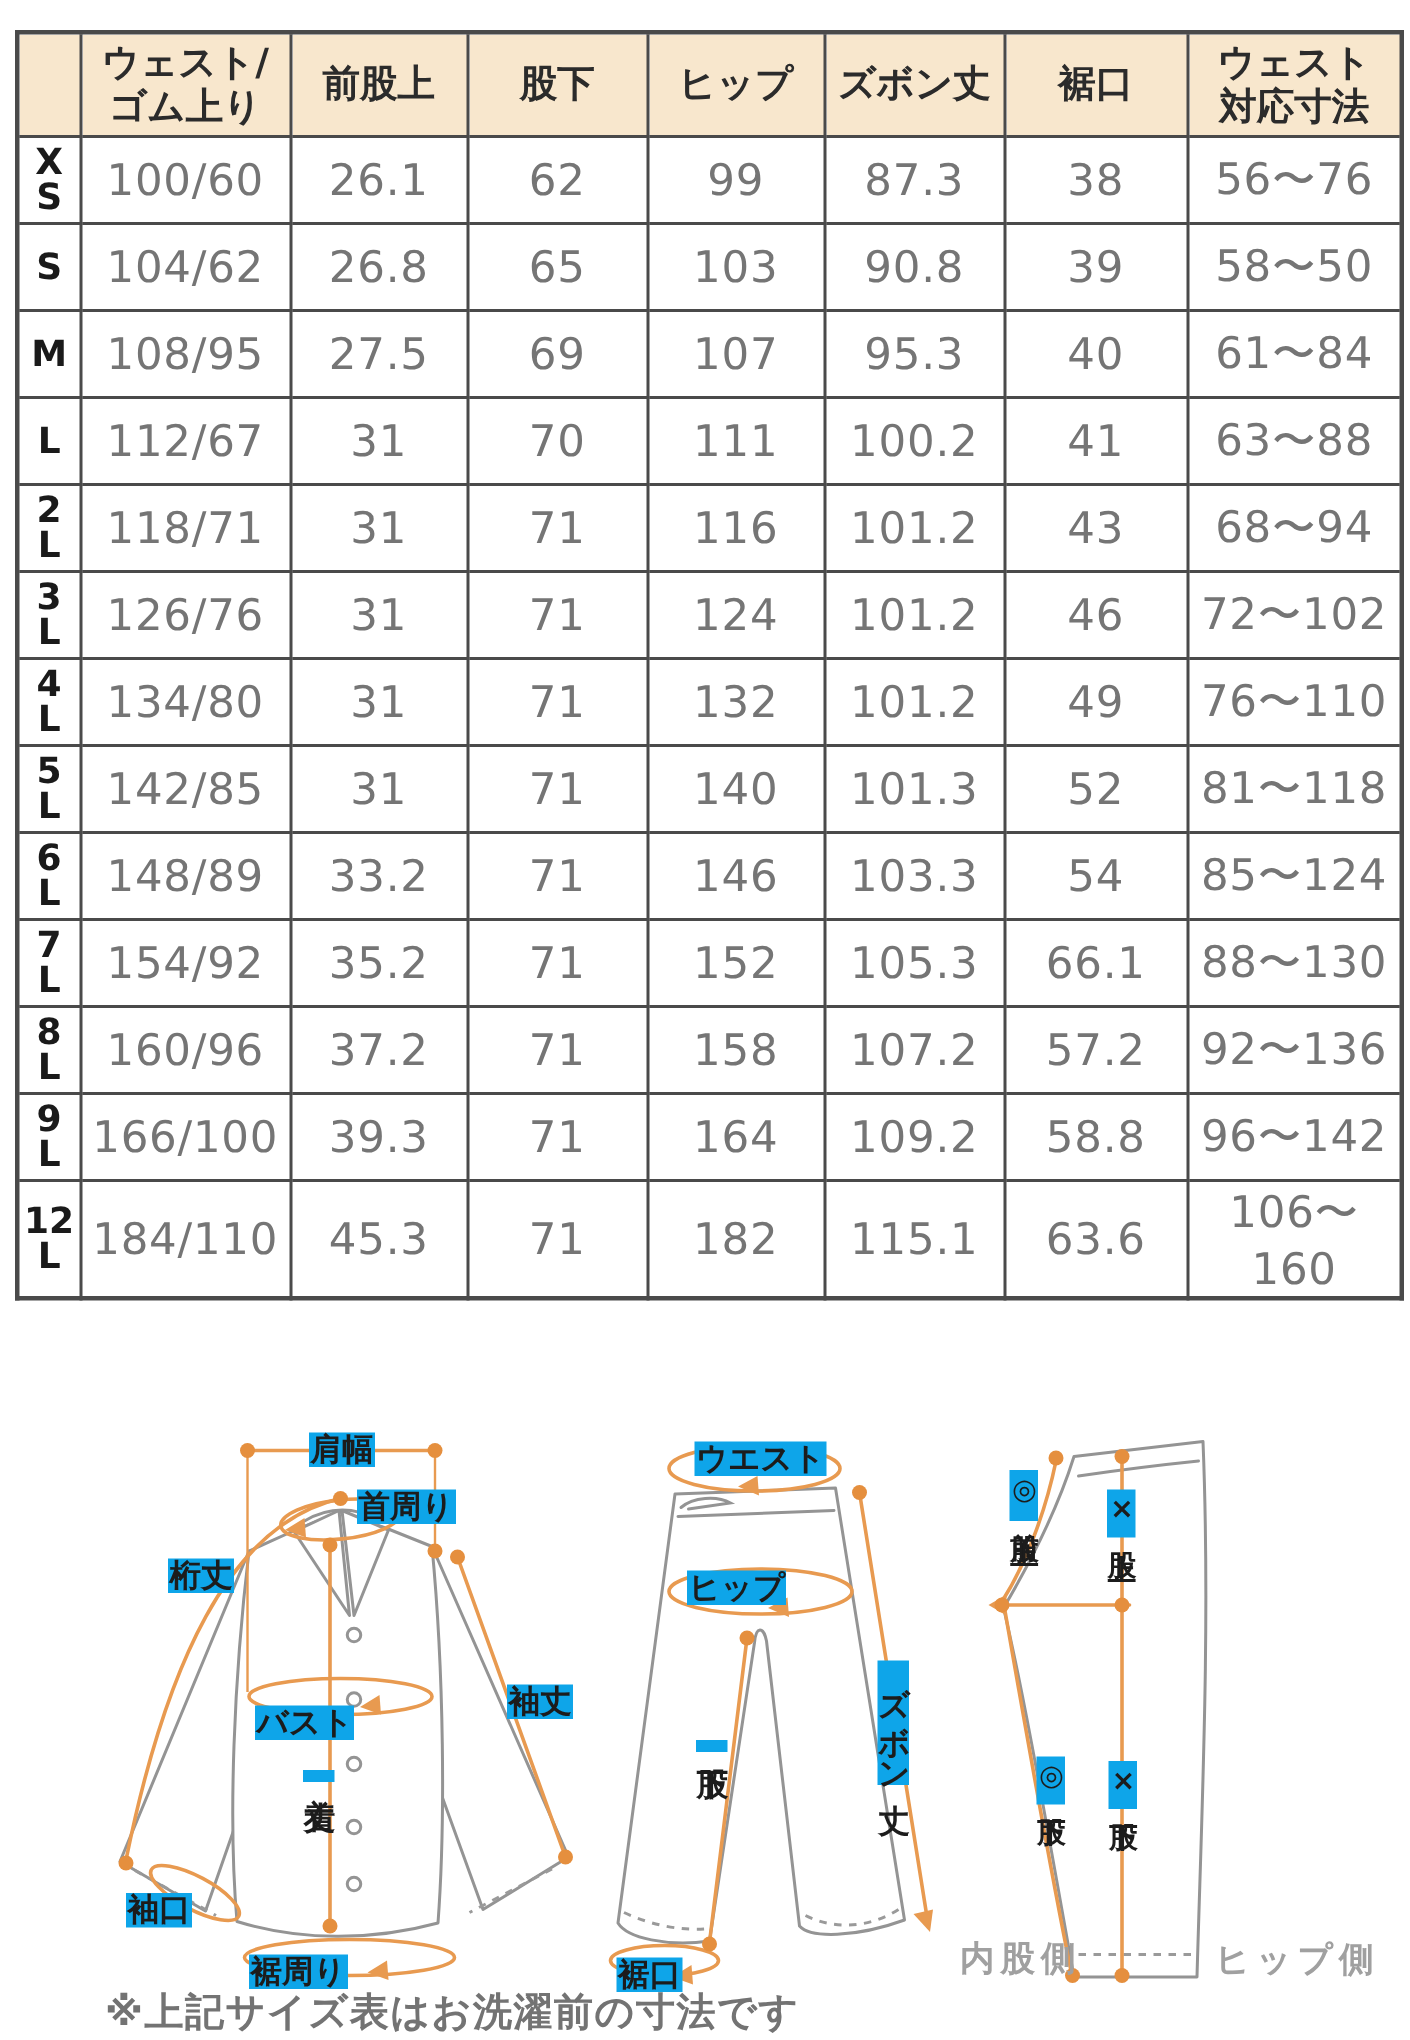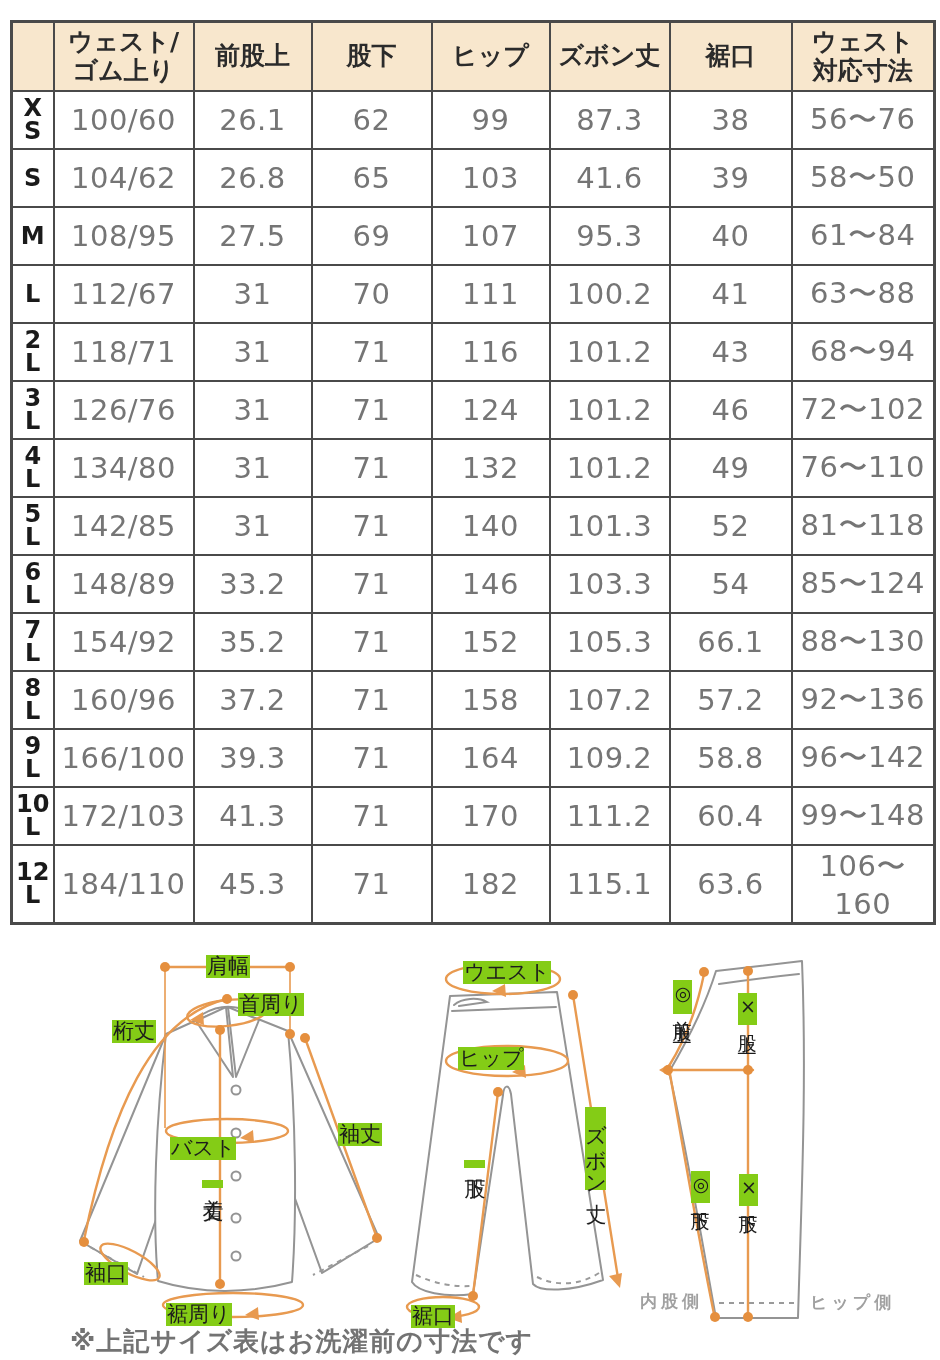--- a/index.html
+++ b/index.html
@@ -12,25 +12,25 @@
   .size-table th,.size-table td{border:2px solid #4a4a4a;text-align:center;vertical-align:middle;overflow:hidden;}
   .size-table thead th{background:#f8e7cd;font-size:25px;font-weight:bold;color:#2b2b2b;
     white-space:pre-line;line-height:1.15;height:63px;padding:2px 0;margin-top:16px;}
   .size-table tbody td{font-size:29px;color:#757575;height:54px;font-weight:400;letter-spacing:0.5px;}
   .size-table tbody th.size-col{background:#fff;font-size:24px;font-weight:600;color:#1a1a1a;
     white-space:pre-line;line-height:0.95;padding:0;}
 
   
   .diagrams{position:absolute;left:0;top:950px;width:940px;height:410px;}
   .diagrams svg{position:absolute;left:0;top:0;}
-  .dlabel{position:absolute;font-weight:normal;font-size:21px;color:#1c1c1c;background:#84cc16;
+  .dlabel{position:absolute;font-weight:bold;font-size:21px;color:#1c1c1c;background:#0ea5e9;
     line-height:1.1;white-space:nowrap;padding:0 1px;}
   .dlabel.v{writing-mode:vertical-rl;text-orientation:upright;line-height:1;letter-spacing:2px;padding:2px 0;}
   .dlabel.sm{font-size:19px;}
-  .side-label{position:absolute;font-weight:bold;font-size:17px;color:#a0a0a0;letter-spacing:4px;white-space:nowrap;}
+  .side-label{position:absolute;font-weight:bold;font-size:23px;color:#a0a0a0;letter-spacing:4px;white-space:nowrap;}
 
   .footnote{position:absolute;left:70px;top:1324px;font-size:26px;font-weight:600;color:#737373;letter-spacing:1px;}
 
   .g-outline{stroke:#949494;stroke-width:2;fill:#fff;stroke-linejoin:round;}
   .g-line{stroke:#949494;stroke-width:2;fill:none;stroke-linecap:round;}
   .g-dash{stroke:#9a9a9a;stroke-width:2;fill:none;stroke-dasharray:5 5;}
   .o-line{stroke:#e89a50;stroke-width:2.4;fill:none;stroke-linecap:round;}
   .o-thin{stroke:#e89a50;stroke-width:1.6;fill:none;}
   .o-dot{fill:#e58f3e;stroke:none;}
   .o-arrow{fill:#e89a50;stroke:none;}
@@ -76,21 +76,21 @@
           <td>87.3</td>
           <td>38</td>
           <td>56〜76</td>
         </tr>
         <tr>
           <th class="size-col">S</th>
           <td>104/62</td>
           <td>26.8</td>
           <td>65</td>
           <td>103</td>
-          <td>41.6</td>
+          <td>90.8</td>
           <td>39</td>
           <td>58〜50</td>
         </tr>
         <tr>
           <th class="size-col">M</th>
           <td>108/95</td>
           <td>27.5</td>
           <td>69</td>
           <td>107</td>
           <td>95.3</td>
@@ -187,31 +187,20 @@
         <tr>
           <th class="size-col">9
 L</th>
           <td>166/100</td>
           <td>39.3</td>
           <td>71</td>
           <td>164</td>
           <td>109.2</td>
           <td>58.8</td>
           <td>96〜142</td>
-        </tr>
-        <tr>
-          <th class="size-col">10
-L</th>
-          <td>172/103</td>
-          <td>41.3</td>
-          <td>71</td>
-          <td>170</td>
-          <td>111.2</td>
-          <td>60.4</td>
-          <td>99〜148</td>
         </tr>
         <tr>
           <th class="size-col">12
 L</th>
           <td>184/110</td>
           <td>45.3</td>
           <td>71</td>
           <td>182</td>
           <td>115.1</td>
           <td>63.6</td>
@@ -302,21 +291,21 @@
         <circle class="o-dot" cx="748" cy="971" r="5"></circle>
         <circle class="o-dot" cx="668" cy="1070" r="5"></circle>
         <circle class="o-dot" cx="748" cy="1070" r="5"></circle>
         <circle class="o-dot" cx="715" cy="1317" r="5"></circle>
         <circle class="o-dot" cx="748" cy="1317" r="5"></circle>
       </g>
     </svg>
 
     <div class="dlabel" style="left:206px;top:5px">肩幅</div>
     <div class="dlabel" style="left:238px;top:43px">首周り</div>
-    <div class="dlabel" style="left:112px;top:70px">桁丈</div>
+    <div class="dlabel" style="left:112px;top:89px">桁丈</div>
     <div class="dlabel" style="left:170px;top:187px">バスト</div>
     <div class="dlabel v" style="left:202px;top:230px">着丈</div>
     <div class="dlabel" style="left:338px;top:173px">袖丈</div>
     <div class="dlabel" style="left:84px;top:312px">袖口</div>
     <div class="dlabel" style="left:166px;top:353px">裾周り</div>
 
     <div class="dlabel" style="left:463px;top:11px">ウエスト</div>
     <div class="dlabel" style="left:458px;top:97px">ヒップ</div>
     <div class="dlabel v" style="left:585px;top:157px">ズボン丈</div>
     <div class="dlabel v" style="left:464px;top:210px">股下</div>

